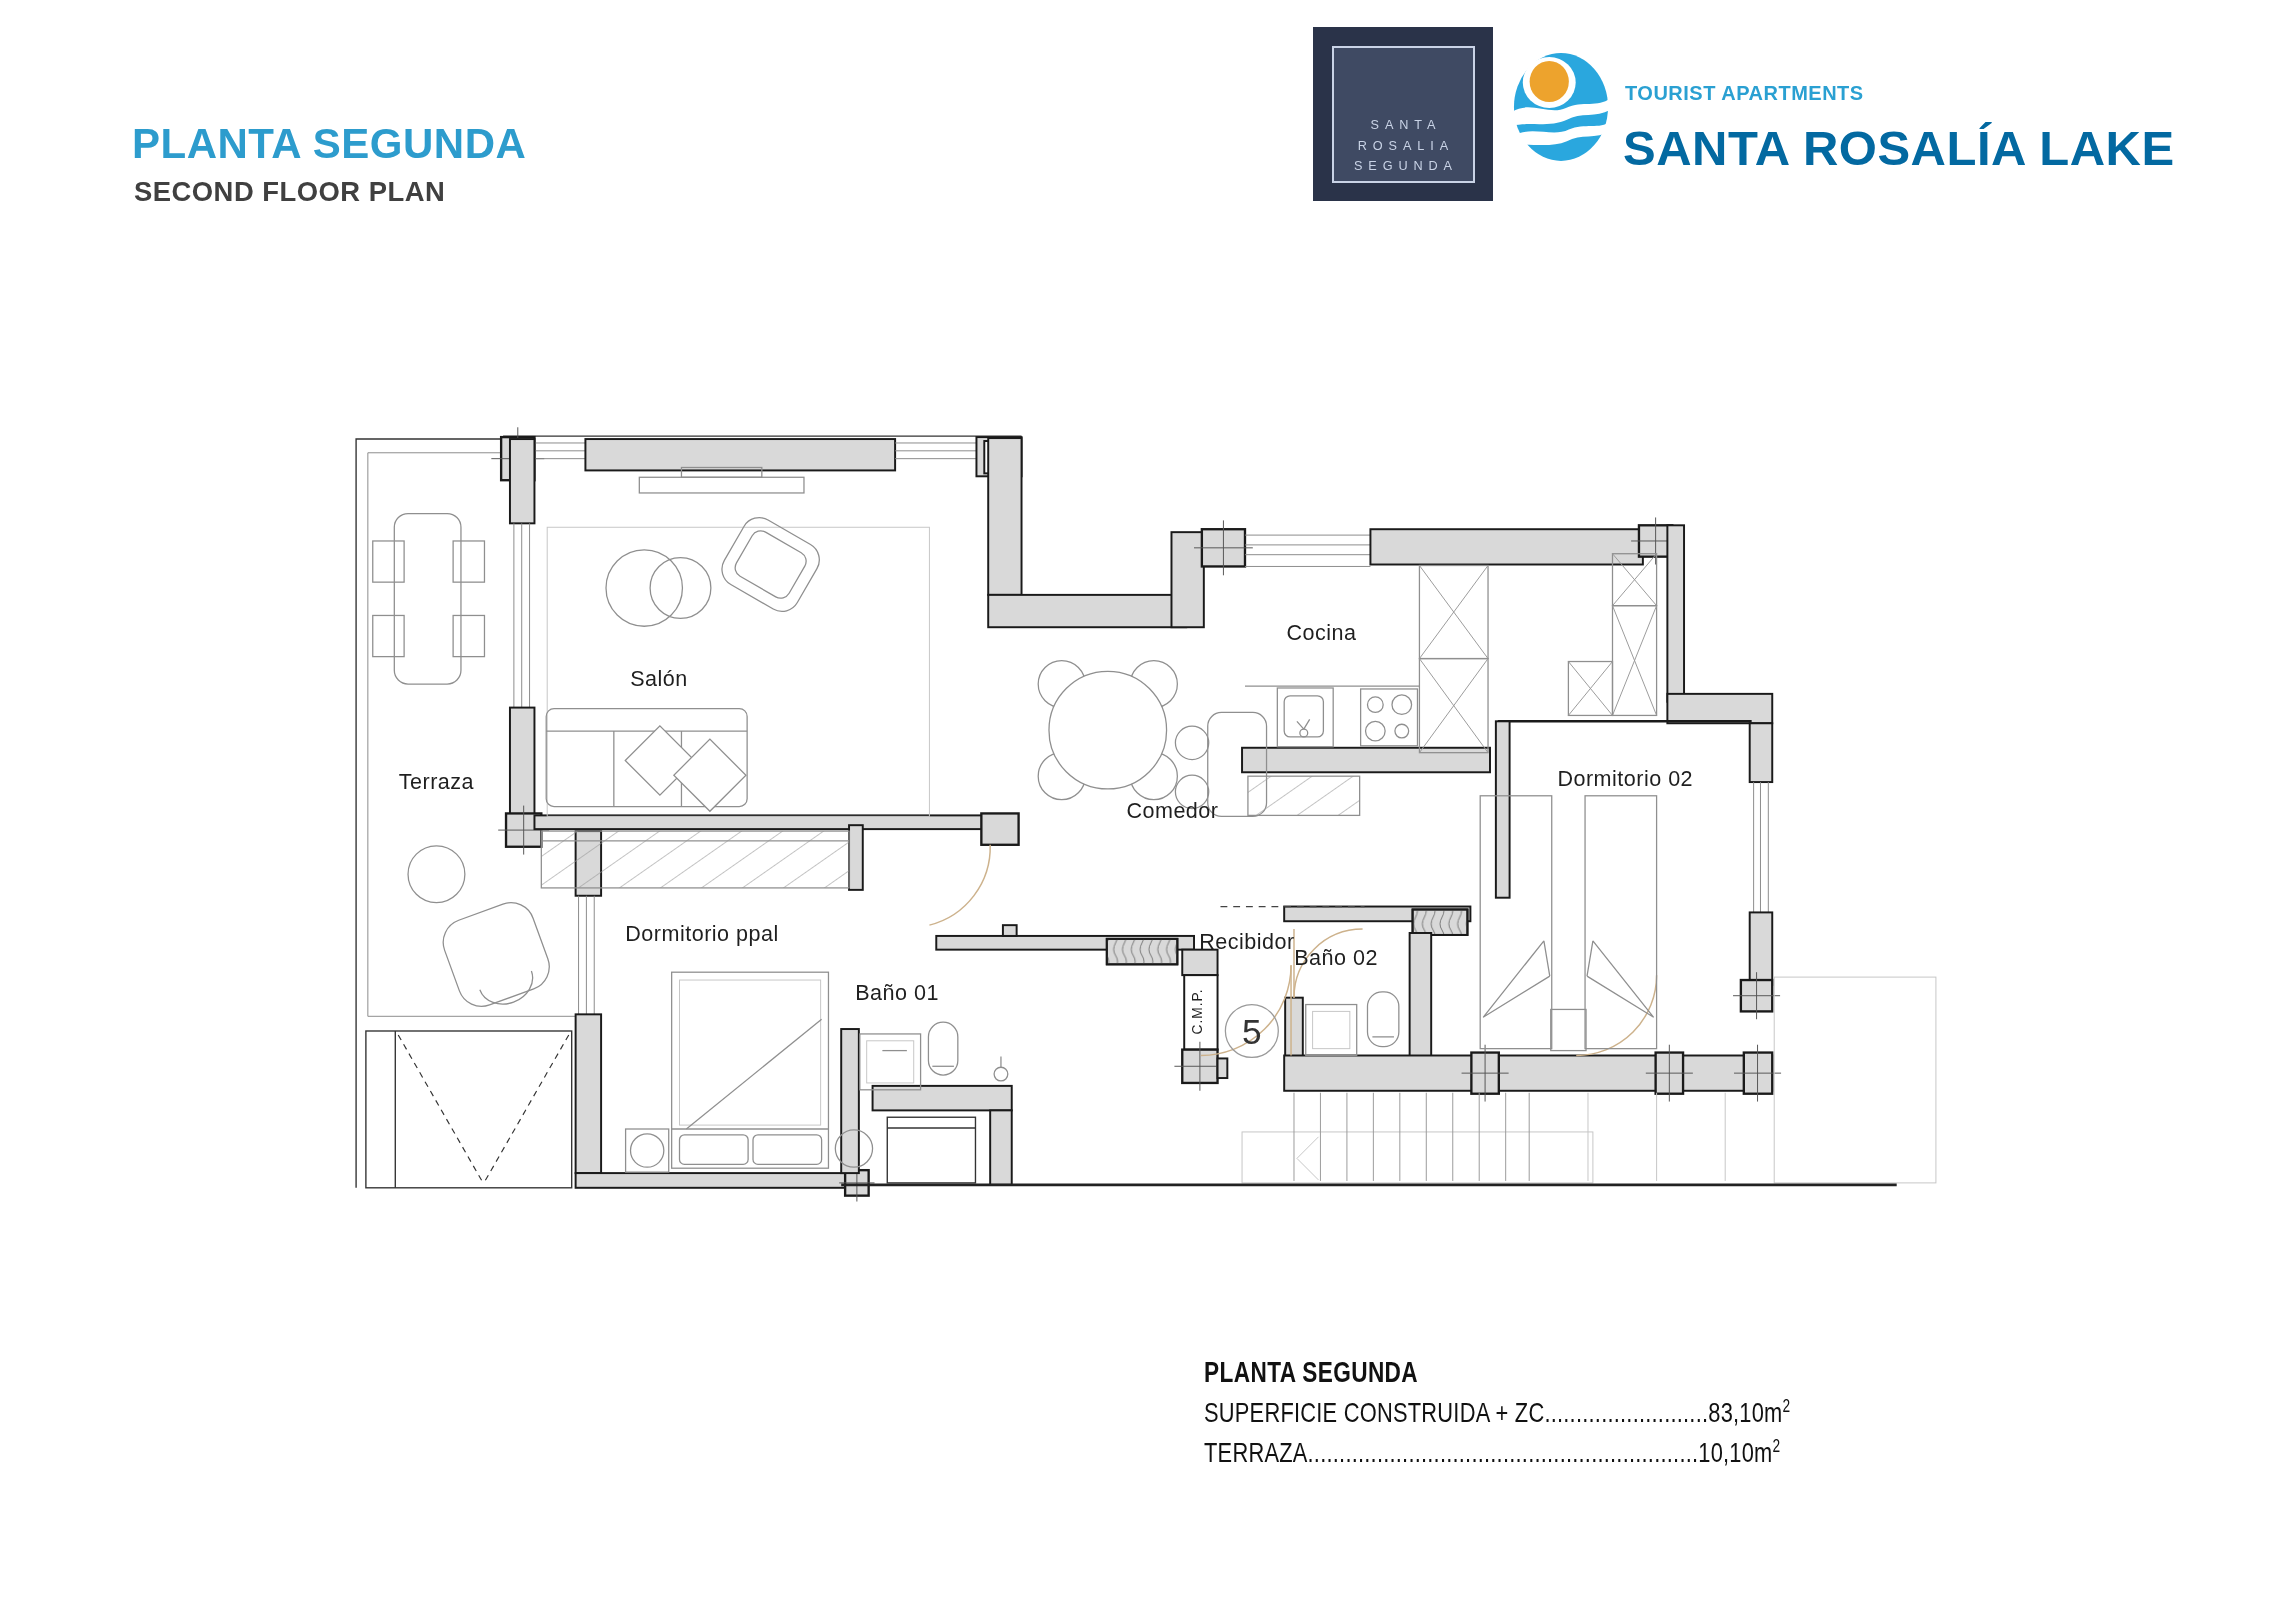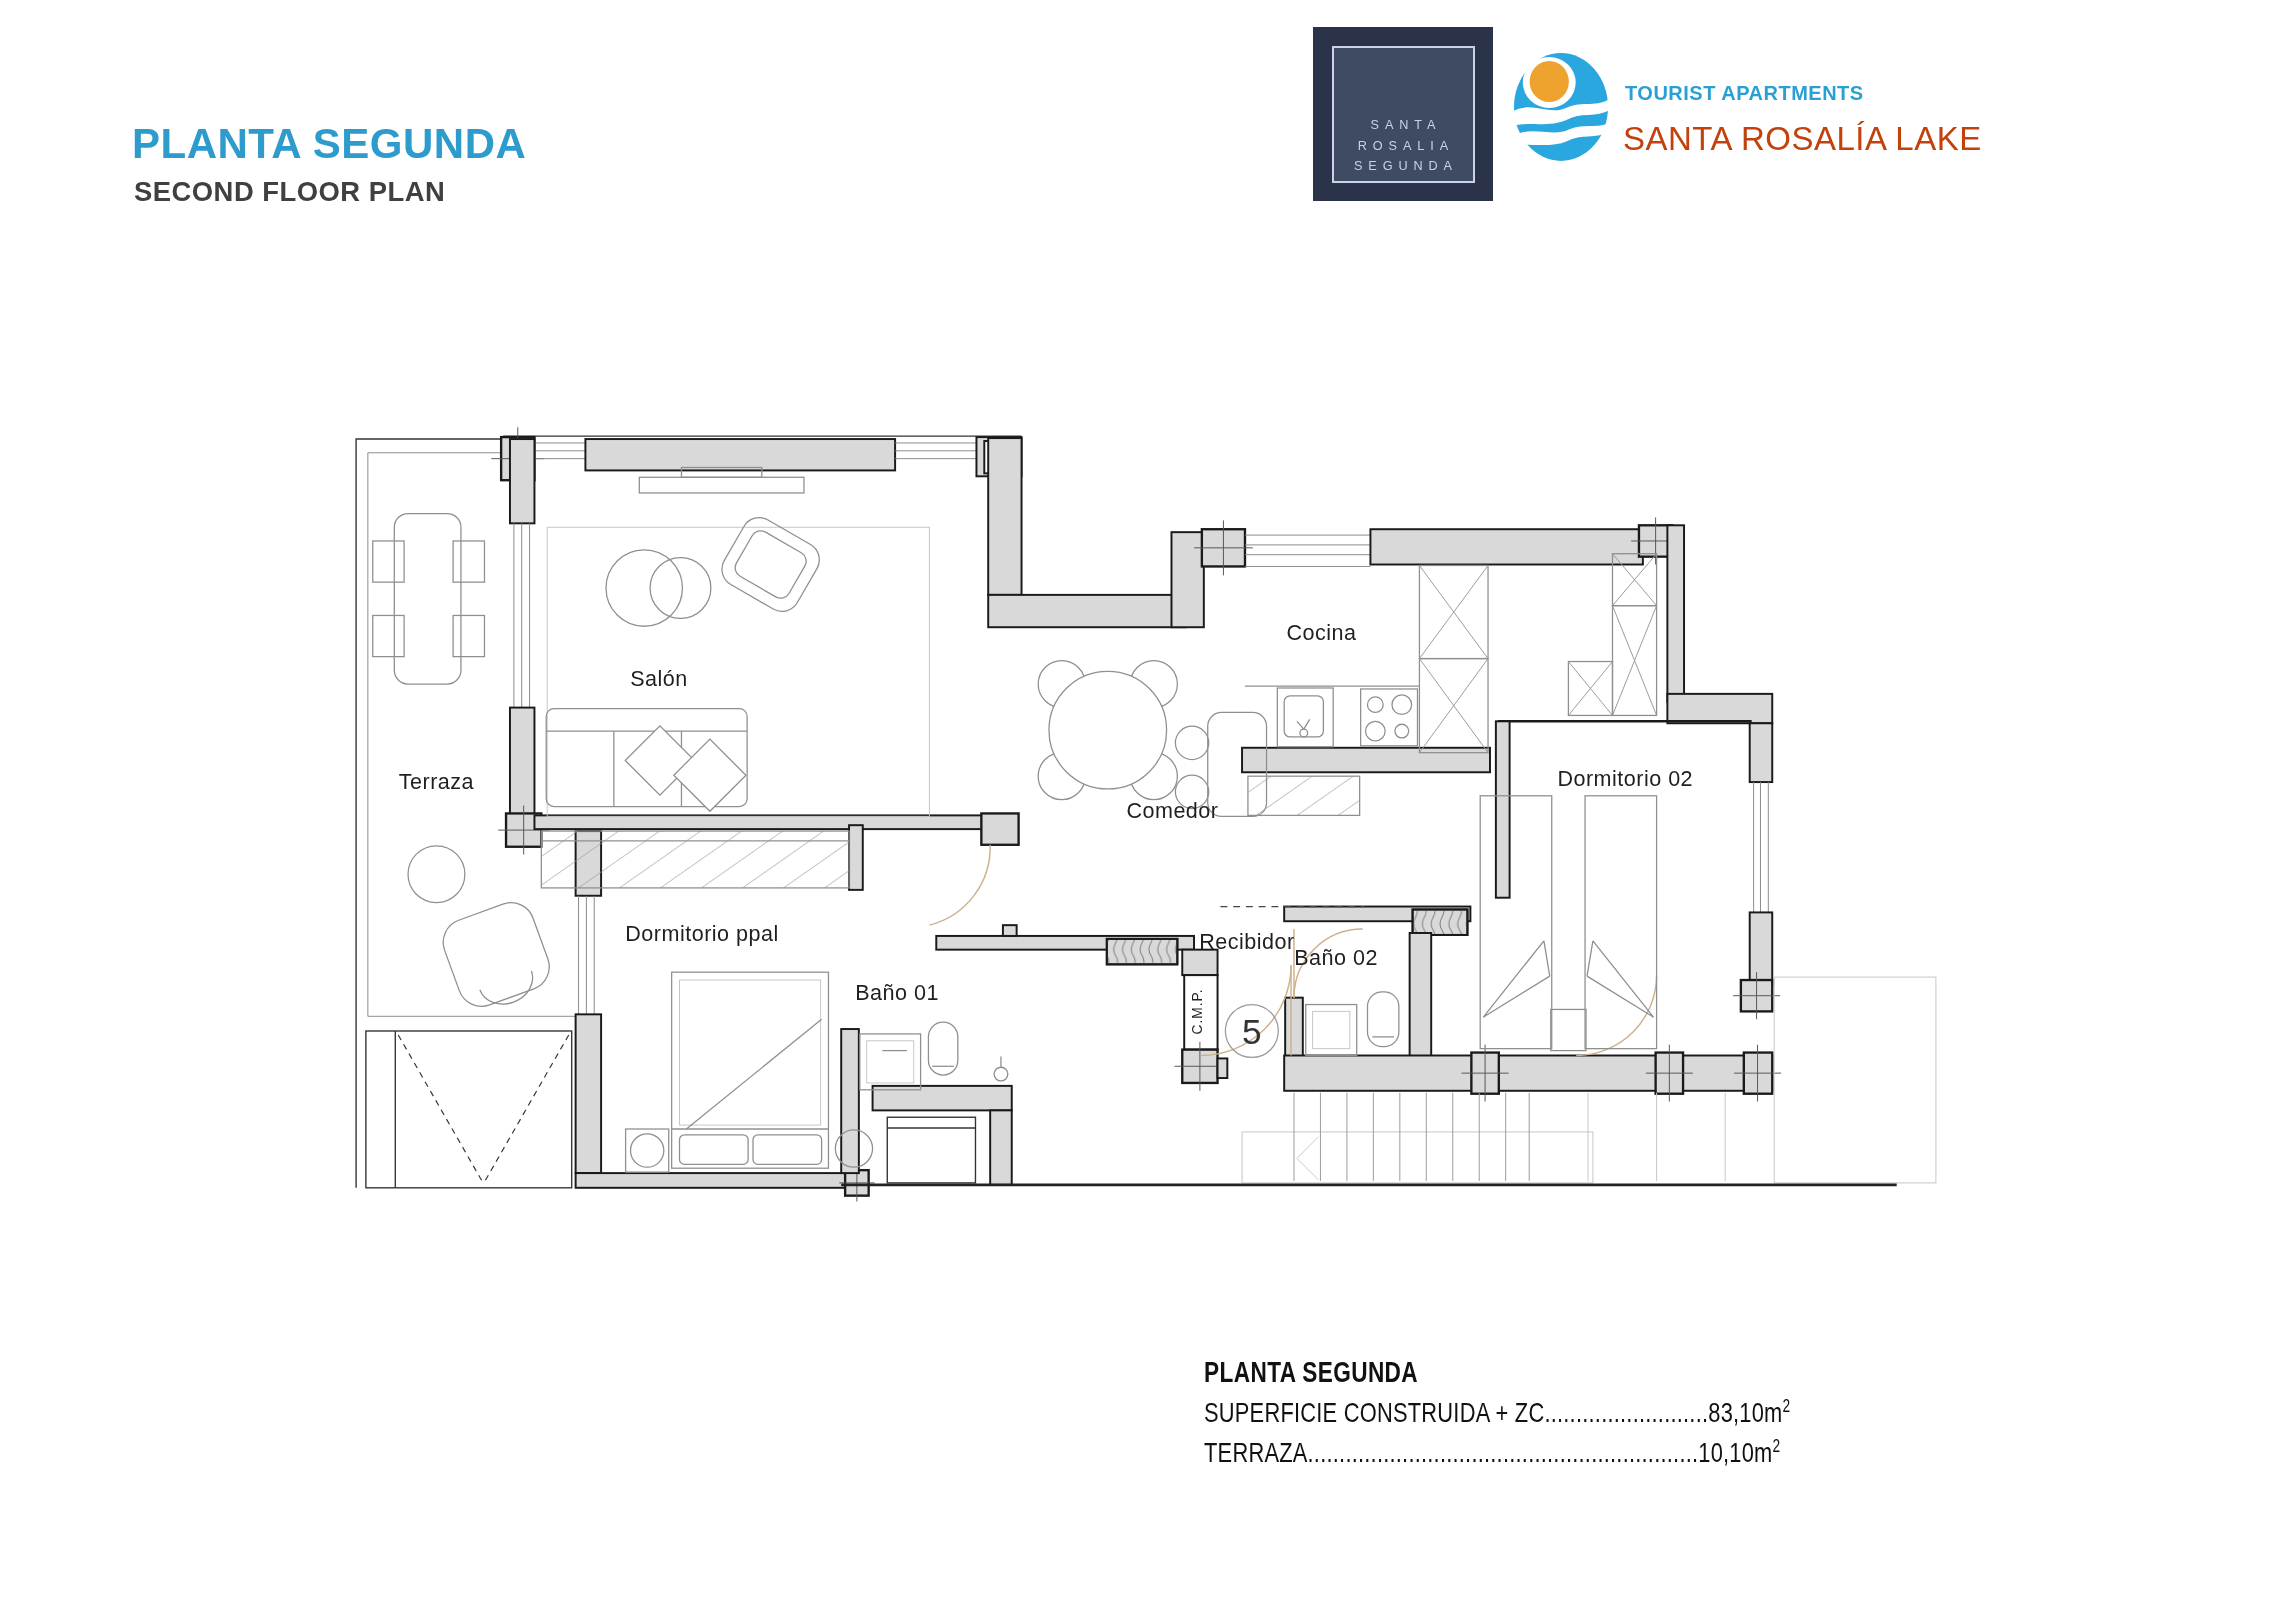--- a/index.html
+++ b/index.html
@@ -10,21 +10,21 @@
   .title-en{position:absolute;left:134px;top:176px;font-size:27.4px;font-weight:bold;color:#404040;letter-spacing:0.5px;}
 
   .prop-card{position:absolute;left:1313px;top:27.4px;width:180px;height:174px;background:#2a3349;
              display:flex;align-items:center;justify-content:center;}
   .prop-card-inner{width:143px;height:137px;background:#3f4a63;border:2px solid #c9d3e6;
              display:flex;flex-direction:column;align-items:center;justify-content:flex-end;padding-bottom:4px;box-sizing:border-box;}
   .prop-card-inner span{color:#c9d3e6;font-size:12.7px;letter-spacing:5.9px;line-height:20.6px;text-indent:5.9px;}
 
   .brand-mark{position:absolute;left:1512px;top:51px;width:98px;height:113px;}
   .brand-top{position:absolute;left:1625px;top:82px;font-size:20px;font-weight:bold;color:#2aa0d2;letter-spacing:0.5px;}
-  .brand-bottom{position:absolute;left:1623px;top:120px;font-size:33px;font-weight:normal;color:#c2410c;letter-spacing:0.5px;}
+  .brand-bottom{position:absolute;left:1623px;top:120px;font-size:49px;font-weight:bold;color:#0369a1;letter-spacing:0.5px;}
 
   
   .plan{position:absolute;left:0;top:0;width:2292px;height:1620px;}
   .wall{fill:#d9d9d9;stroke:#1a1a1a;stroke-width:2;}
   .wallbox{fill:#d9d9d9;stroke:#1a1a1a;stroke-width:2.4;}
   .shaftbox{fill:#ffffff;stroke:#1a1a1a;stroke-width:2;}
   .thin{stroke:#333333;stroke-width:1.4;fill:none;}
   .win{stroke:#8a8a8a;stroke-width:1;fill:none;}
   .furn{stroke:#8f8f8f;stroke-width:1.3;fill:#ffffff;}
   .furnN{stroke:#8f8f8f;stroke-width:1.3;fill:none;}

